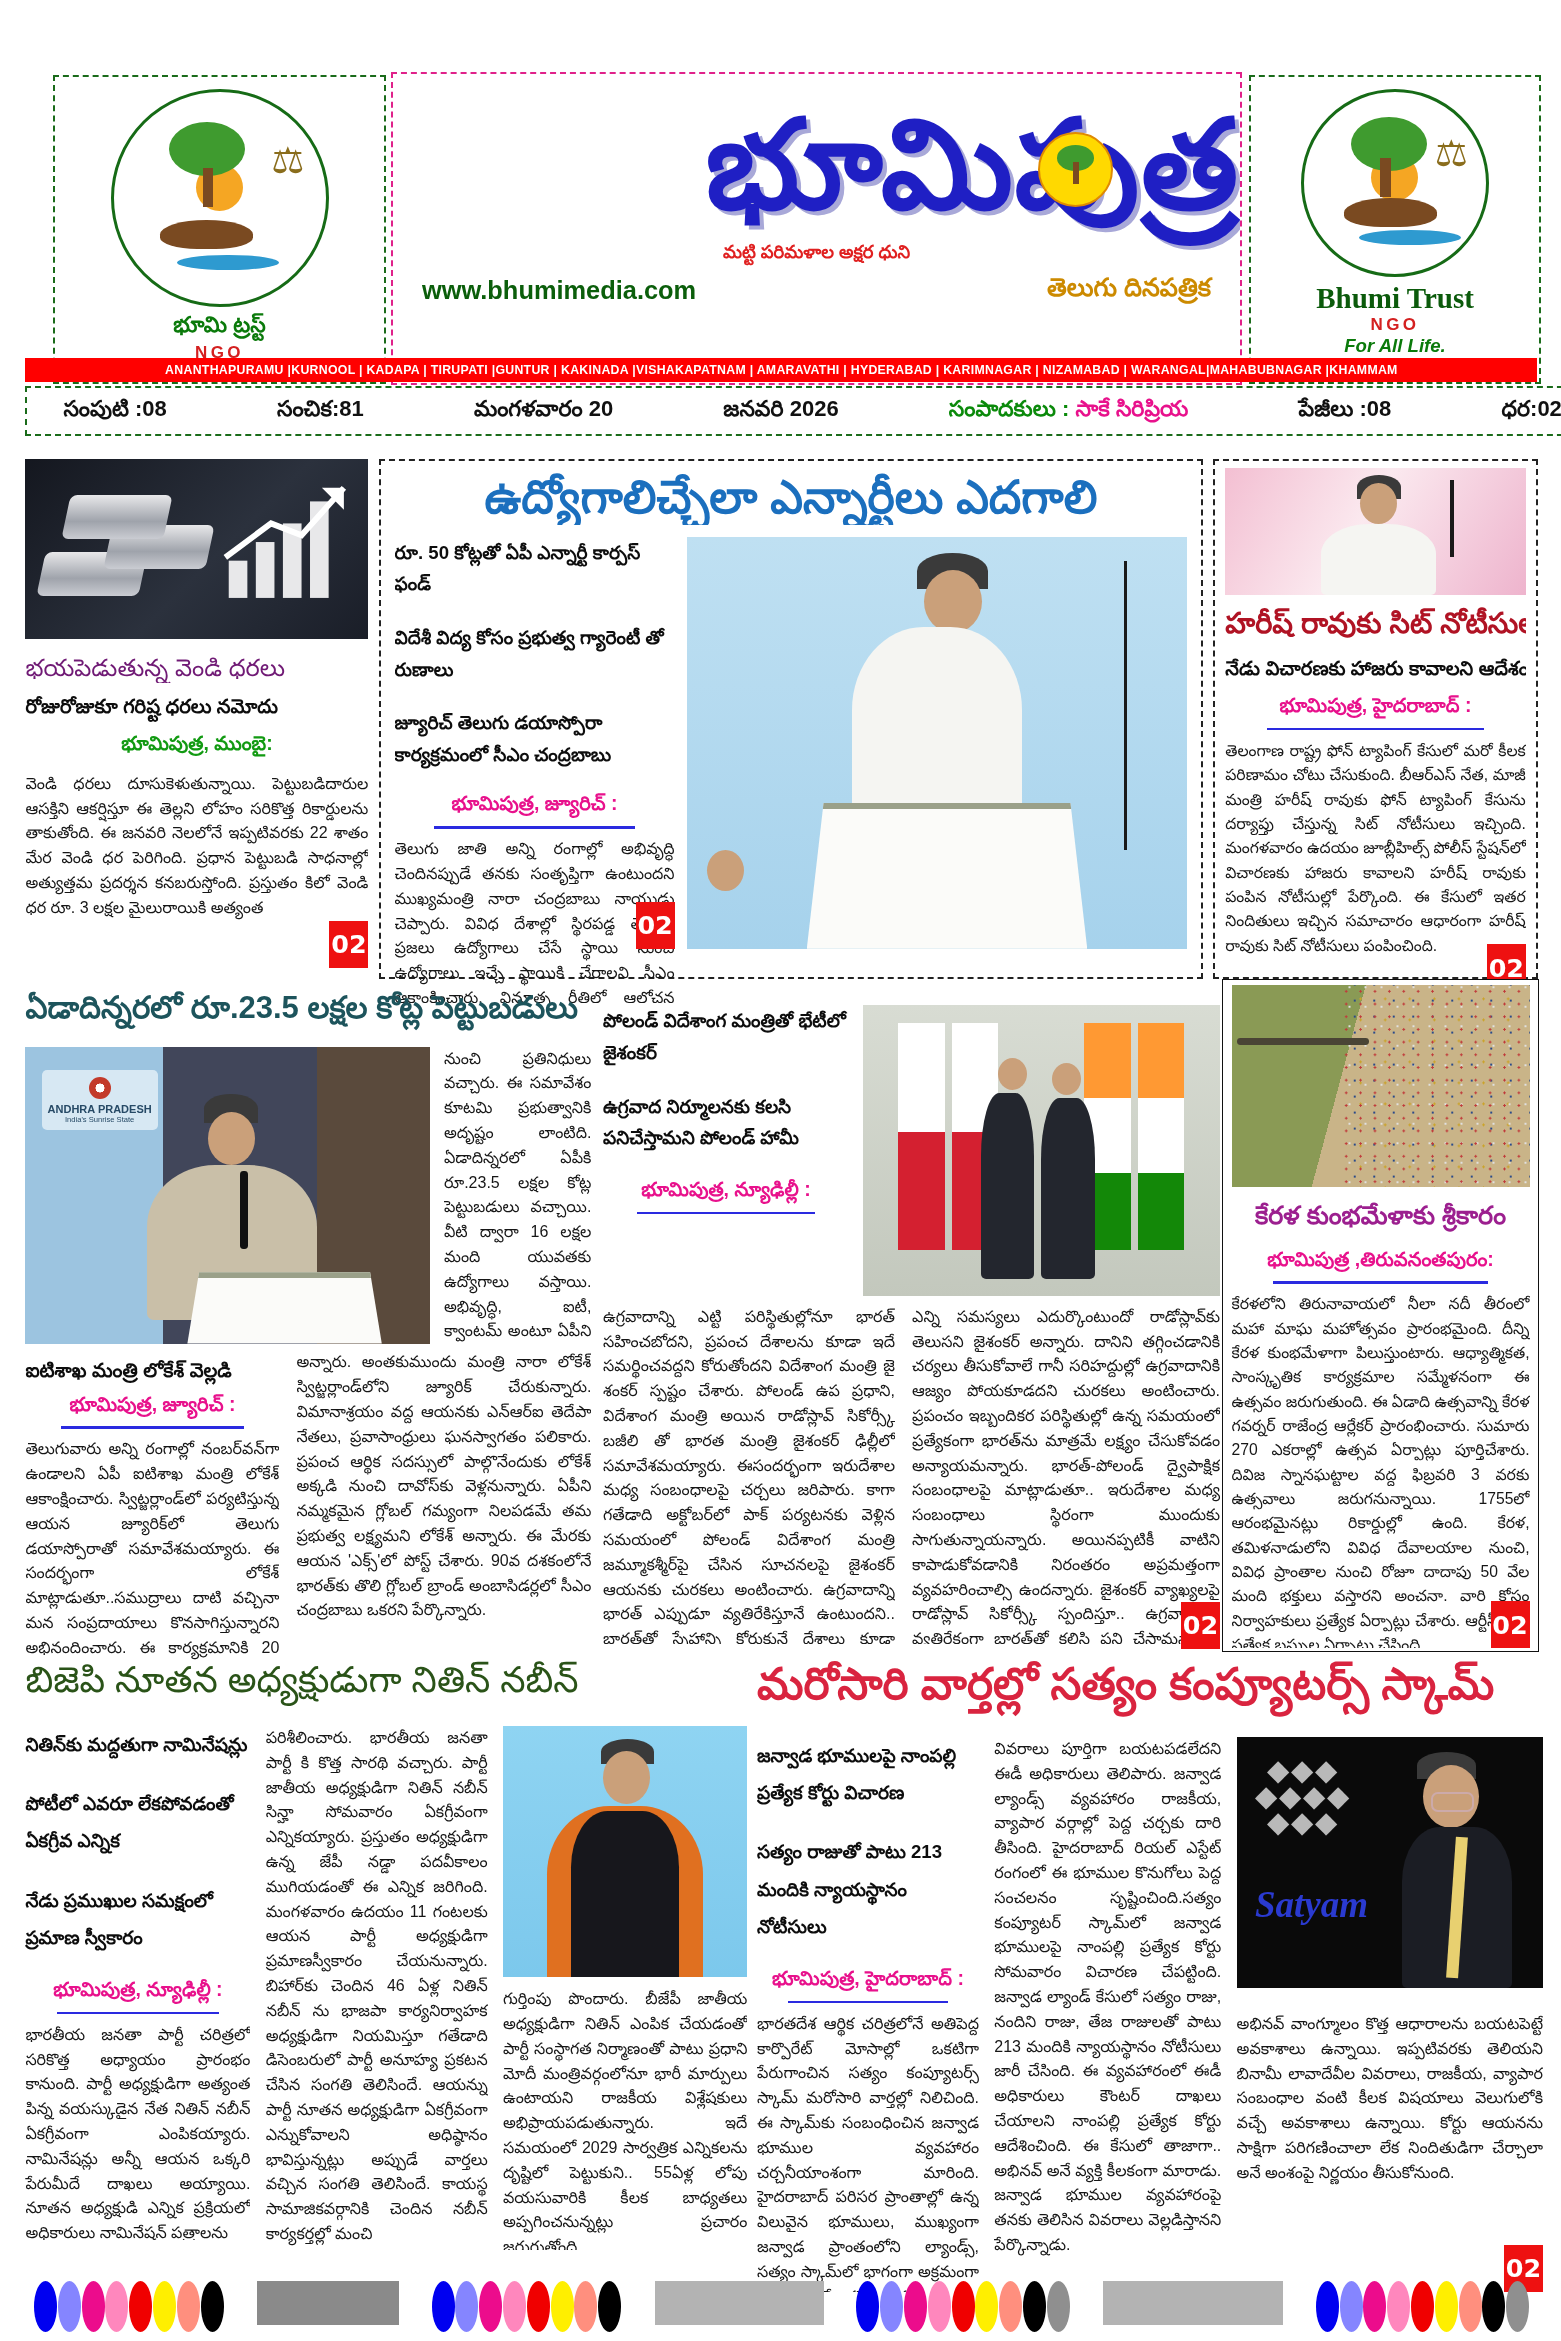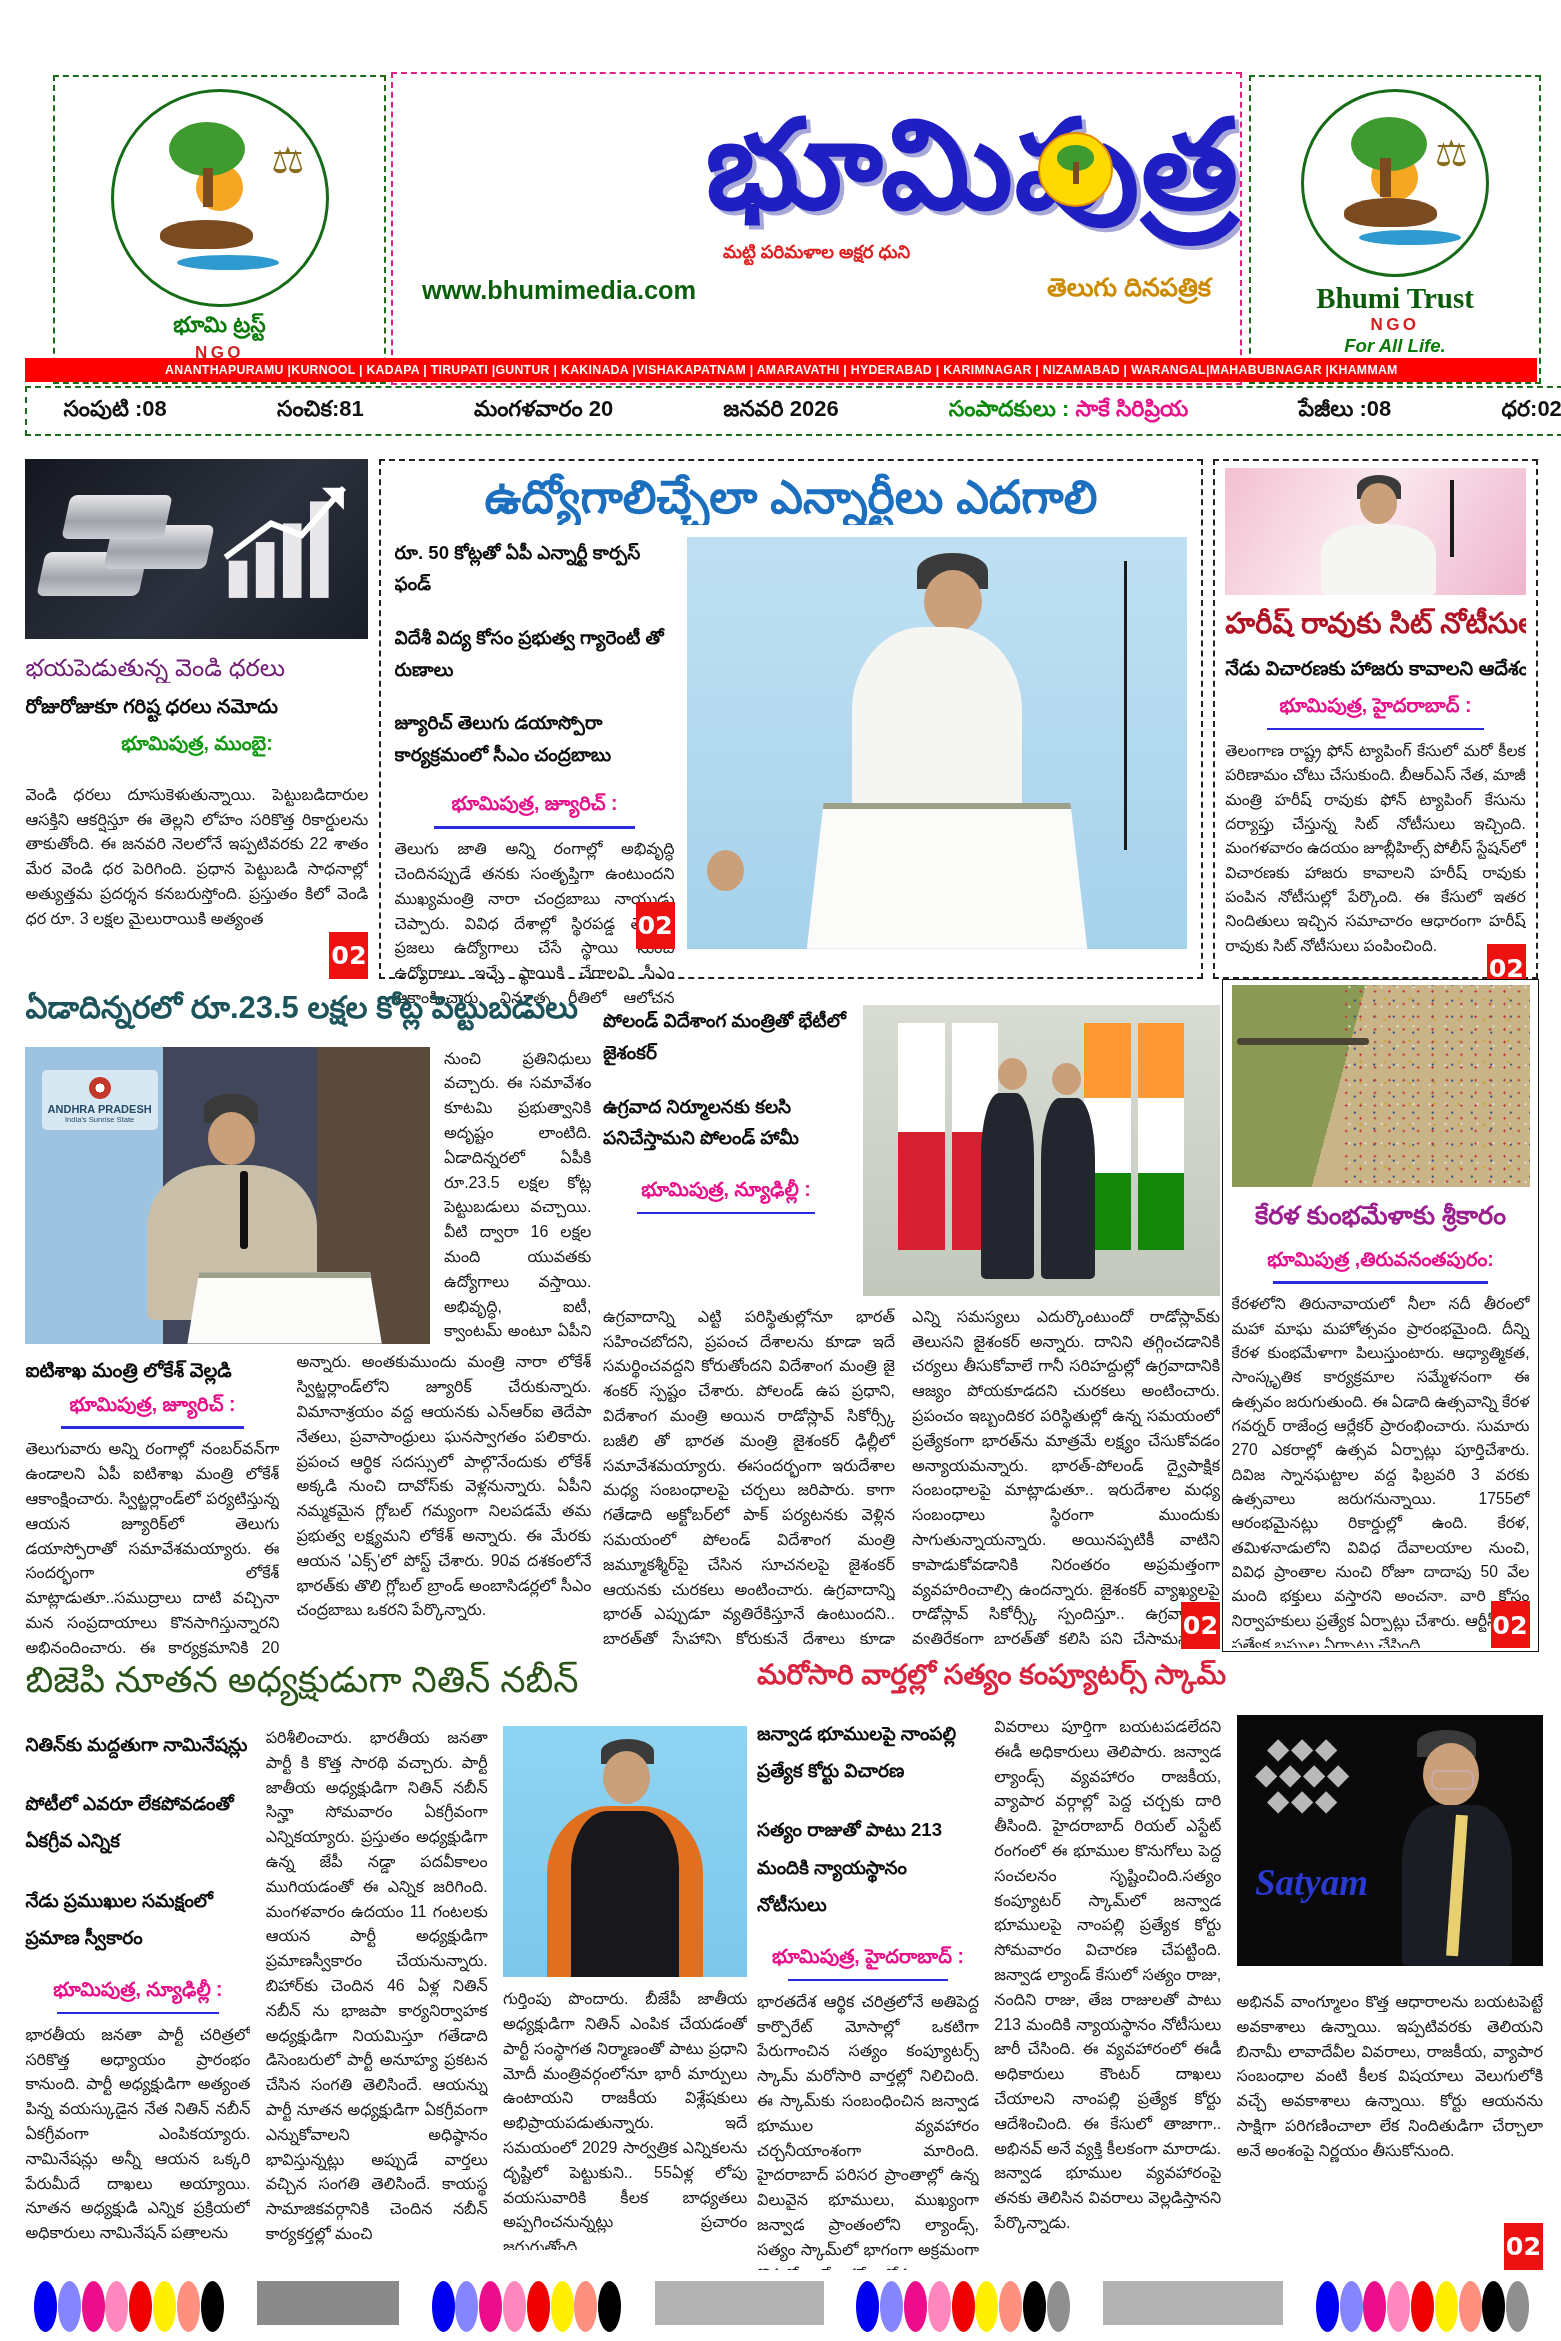--- a/index.html
+++ b/index.html
@@ -48,21 +48,21 @@
   .pgref{position:absolute;width:39px;height:47px;background:#ee1111;color:#fff;font-weight:bold;font-size:25.4px;
          display:flex;align-items:center;justify-content:center;font-family:"DejaVu Sans",sans-serif}
   .h-main{color:#1b6fbe;font-weight:bold;font-size:46px;text-align:center;line-height:1.2;white-space:nowrap;overflow:hidden}
   .h-silver{color:#701a75;font-weight:normal;font-size:24px;line-height:1.25;white-space:nowrap;overflow:hidden}
   .h-sub{font-weight:bold;font-size:19.5px;color:#0d0d0d;white-space:nowrap;overflow:hidden}
   .h-harish{color:#b01324;font-weight:bold;font-size:29px;text-align:center;white-space:nowrap;overflow:hidden}
   .h-invest{color:#1d545c;font-weight:bold;font-size:31px;white-space:nowrap;overflow:hidden}
   .h-terror{color:#b31a1a;font-weight:bold;font-size:31px;text-align:center;white-space:nowrap;overflow:hidden}
   .h-kerala{color:#9c1f8f;font-weight:bold;font-size:25.4px;text-align:center;white-space:nowrap;overflow:hidden}
   .h-bjp{color:#2a5318;font-weight:normal;font-size:36px;white-space:nowrap;overflow:hidden}
-  .h-satyam{color:#d9243f;font-weight:bold;font-size:28px;white-space:nowrap;overflow:hidden}
+  .h-satyam{color:#d9243f;font-weight:bold;font-size:44px;white-space:nowrap;overflow:hidden}
   .caption{font-weight:bold;font-size:19.5px;color:#0d0d0d;margin:8.5px 0 5.1px;white-space:nowrap;overflow:hidden}
   .dashed-box{border:2.5px dashed #222;background:#fff}
   .solid-box{border:1.7px solid #111;background:#fff}
   
   .photo{position:relative;overflow:hidden}
   .ph-silver{background:linear-gradient(135deg,#14171f,#2b313d 55%,#1a1e28)}
   .ingot{position:absolute;width:102px;height:44px;border-radius:6.8px;transform:skewX(-12deg);
          background:linear-gradient(180deg,#e8e8ea,#9fa3ab 60%,#caccd2)}
   .ph-cbn{background:linear-gradient(180deg,#bfe0f2,#a6d2ec)}
   .head{position:absolute;border-radius:50%;background:#caa07a}
@@ -179,21 +179,21 @@
         <rect x="42" y="78" width="22" height="66" fill="#e8e8ea"></rect>
         <rect x="74" y="56" width="22" height="88" fill="#e8e8ea"></rect>
         <rect x="106" y="30" width="22" height="114" fill="#e8e8ea"></rect>
         <polyline points="6,96 60,56 96,70 146,14" fill="none" stroke="#ffffff" stroke-width="7"></polyline>
         <polygon points="146,14 120,14 146,40" fill="#ffffff"></polygon>
       </svg>
     </div>
     <div class="h-silver" style="margin-top:13.6px">భయపెడుతున్న వెండి ధరలు</div>
     <div class="h-sub" style="margin-top:12px">రోజురోజుకూ గరిష్ట ధరలు నమోదు</div>
     <div class="dl dl-green" style="margin-top:10.2px">భూమిపుత్ర, ముంబై:</div>
-    <div style="position:relative;margin-top:24px">
+    <div style="position:relative;margin-top:13px">
       <div class="body" style="height:203px">వెండి ధరలు దూసుకెళుతున్నాయి. పెట్టుబడిదారుల ఆసక్తిని ఆకర్షిస్తూ ఈ తెల్లని లోహం సరికొత్త రికార్డులను తాకుతోంది. ఈ జనవరి నెలలోనే ఇప్పటివరకు 22 శాతం మేర వెండి ధర పెరిగింది. ప్రధాన పెట్టుబడి సాధనాల్లో అత్యుత్తమ ప్రదర్శన కనబరుస్తోంది. ప్రస్తుతం కిలో వెండి ధర రూ. 3 లక్షల మైలురాయికి అత్యంత</div>
       <div class="pgref" style="right:0;bottom:6.8px">02</div>
     </div>
   </section>
 
   <section class="abs dashed-box" style="left:379px;top:459px;width:824px;height:520px;padding:8.5px 13.6px;box-sizing:border-box">
     <div class="h-main">ఉద్యోగాలిచ్చేలా ఎన్నార్టీలు ఎదగాలి</div>
     <div style="display:flex;margin-top:12px;height:412px">
       <div style="width:280px;flex:none;position:relative">
         <div class="bul">రూ. 50 కోట్లతో ఏపీ ఎన్నార్టీ కార్పస్ ఫండ్</div>

